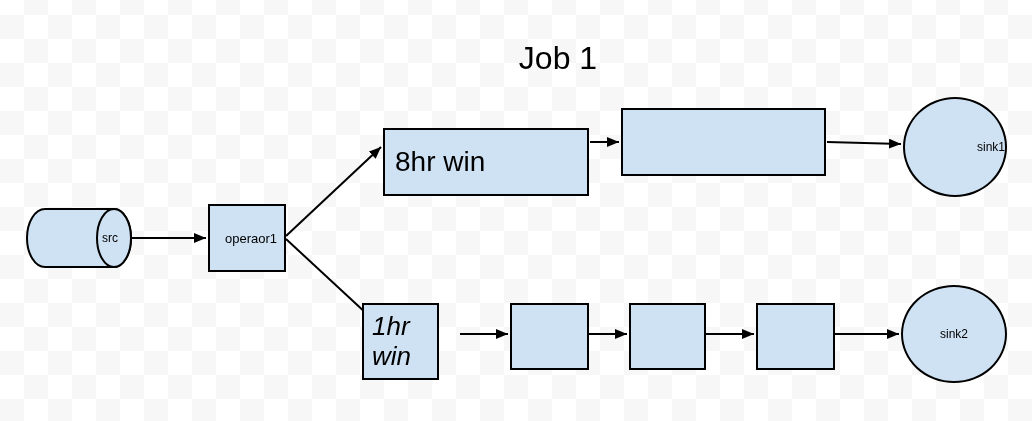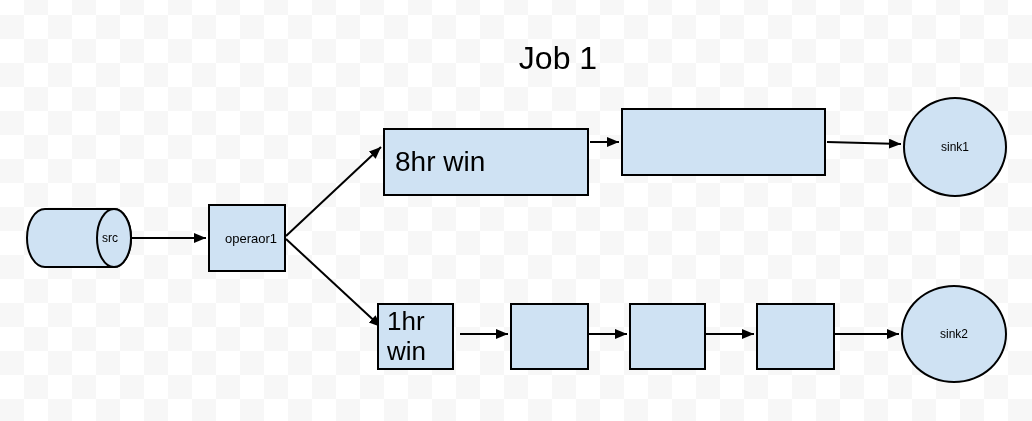--- a/index.html
+++ b/index.html
@@ -111,25 +111,25 @@
   </div>
 
   <div class="node win-big" style="left:383px; top:108px; width:206px; height:68px;margin-top:20px;">
     <span>8hr win</span>
   </div>
 
   <div class="node" style="left:621px; top:108px; width:205px; height:68px;">
     <span></span>
   </div>
 
-  <div class="node circle" style="left:903px; top:97px; width:104px; height:100px;">
+  <div class="node circle" style="left:903px; top:97px; width:104px; height:100px;justify-content:flex-end;">
     <span>sink1</span>
   </div>
 
-  <div class="node win-small" style="left:377px; top:303px; width:77px; height:67px;">
+  <div class="node win-small" style="left:362px; top:303px; width:77px; height:77px;font-style:italic;">
     <span>1hr win</span>
   </div>
 
   <div class="node" style="left:510px; top:303px; width:79px; height:67px;">
     <span></span>
   </div>
 
   <div class="node" style="left:629px; top:303px; width:77px; height:67px;">
     <span></span>
   </div>

